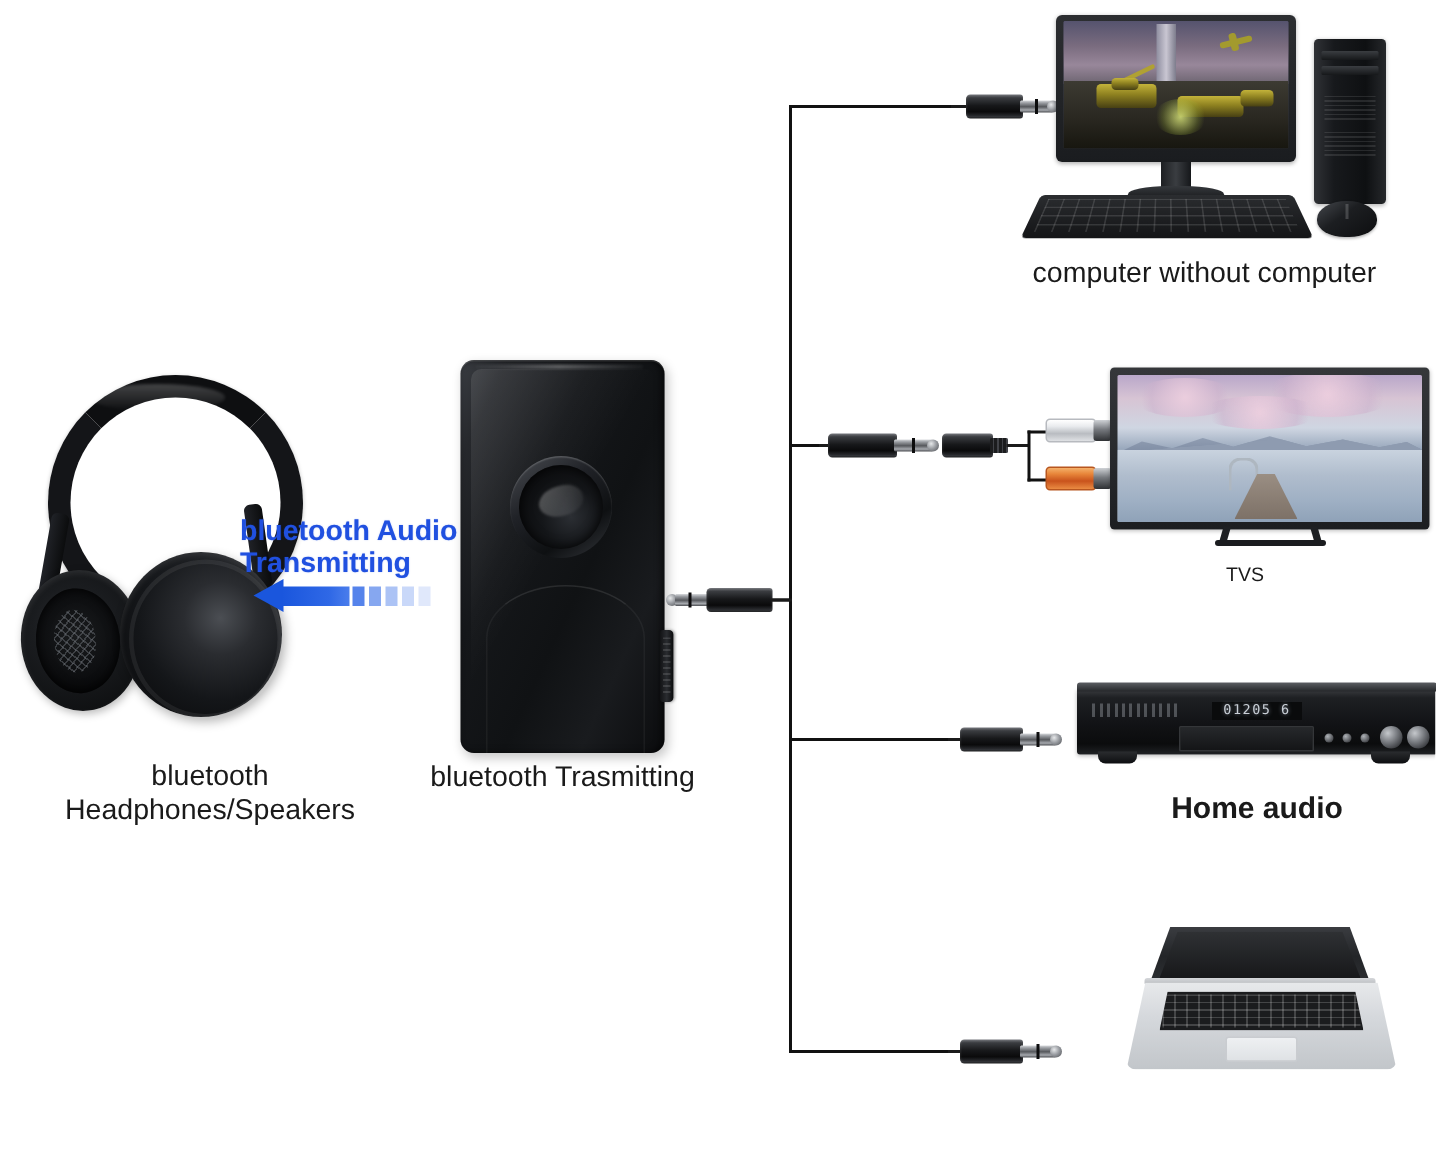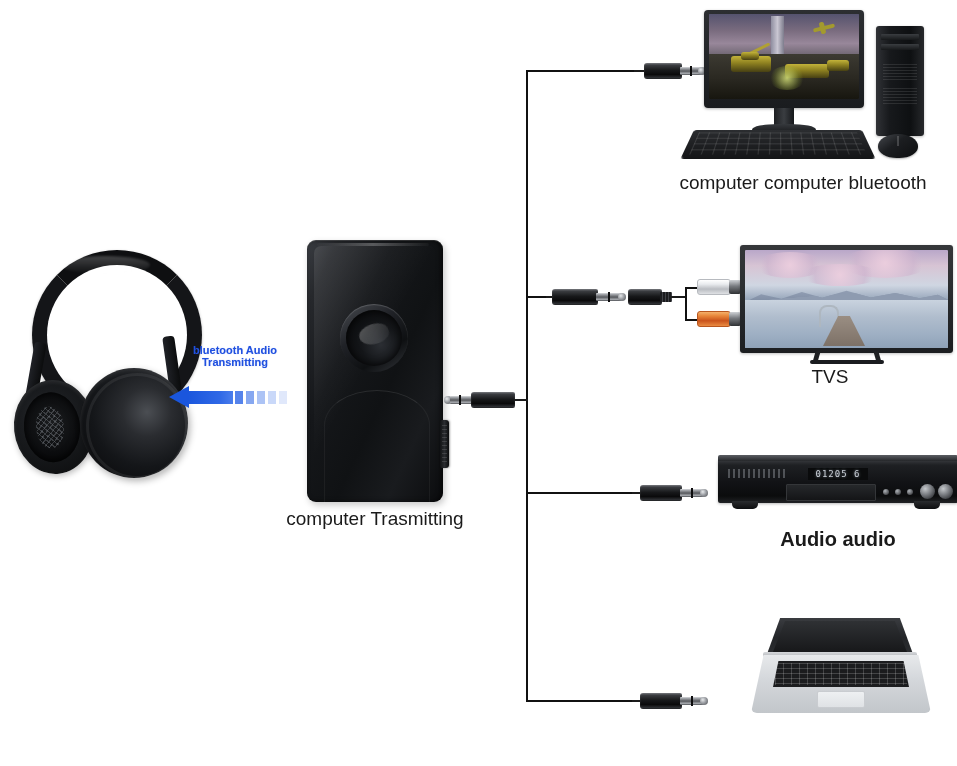--- a/index.html
+++ b/index.html
@@ -214,22 +214,21 @@
     position: absolute;
     left: 160px;
     top: 344px;
     width: 150px;
     height: 68px;
   }
   #bt-annotation .bt-text {
     position: absolute;
     left: 0; top: 0;
     width: 150px;
-    text-align: center;
-    font-size: 11px;
+    font-size: 19px;
     font-weight: 700;
     color: #2050e0;
     line-height: 1.12;
     text-shadow: 0 0 1px rgba(32,80,224,.35);
     white-space: pre-line;
   }
   #bt-arrow-row {
     position: absolute;
     left: 9px;
     top: 42px;
@@ -573,20 +572,22 @@
     <div class="yoke" style="left:22px; top:92px; transform:rotate(10deg);"></div>
     <div class="yoke" style="left:158px; top:86px; transform:rotate(-8deg);"></div>
     <div class="cup cup-l">
       <div class="earpad"></div>
       <div class="mesh"></div>
     </div>
     <div class="cup cup-r">
       <div class="cup-r-ring"></div>
     </div>
   </div>
+  <div class="label" style="left:0px; top:506px; width:280px; font-size:19px;">bluetooth
+Headphones/Speakers</div>
 
   <div id="bt-annotation">
     <div class="bt-text">bluetooth Audio
 Transmitting</div>
     <div id="bt-arrow-row">
       <div class="arrowhead"></div>
       <div class="arrowtail"></div>
       <div class="bar" style="left:66px; width:8px; background:#2f68e6; opacity:.82;"></div>
       <div class="bar" style="left:77px; width:8px; background:#2f68e6; opacity:.58;"></div>
       <div class="bar" style="left:88px; width:8px; background:#2f68e6; opacity:.40;"></div>
@@ -599,21 +600,21 @@
     <div class="faceplate"></div>
     <div class="top-highlight"></div>
     <div class="lens-bezel">
       <div class="lens">
         <div class="lens-glint"></div>
       </div>
     </div>
     <div class="seam"></div>
     <div class="side-button"></div>
   </div>
-  <div class="label" style="left:255px; top:507px; width:240px; font-size:19px;">computer Trasmitting</div>
+  <div class="label" style="left:255px; top:507px; width:240px; font-size:19px;">bluetooth Trasmitting</div>
 
   <div class="plug" style="left:444px; top:389px; width:84px;">
     <div class="tip" style="left:0px;"></div>
     <div class="shaft" style="left:6px; width:22px;"></div>
     <div class="ring" style="left:15px;"></div>
     <div class="barrel" style="left:27px; width:44px;"></div>
     <div class="cable" style="left:70px; width:14px;"></div>
   </div>
 
   <div class="plug" style="left:634px; top:60px; width:72px;">
@@ -646,21 +647,21 @@
       <div class="keys"></div>
     </div>
     <div class="tower">
       <div class="bay" style="top:8px;"></div>
       <div class="bay" style="top:18px;"></div>
       <div class="vent" style="top:38px;"></div>
       <div class="vent" style="top:62px;"></div>
     </div>
     <div class="mouse"></div>
   </div>
-  <div class="label" style="left:650px; top:171px; width:306px; font-size:19px;">computer computer bluetooth</div>
+  <div class="label" style="left:650px; top:171px; width:306px; font-size:19px;">computer without computer</div>
 
   <div class="plug" style="left:546px; top:286px; width:84px;">
     <div class="cable" style="left:0px; width:8px;"></div>
     <div class="barrel" style="left:6px; width:46px;"></div>
     <div class="shaft" style="left:50px; width:26px;"></div>
     <div class="ring" style="left:62px;"></div>
     <div class="tip" style="left:72px;"></div>
   </div>
 
   <div class="plug" style="left:628px; top:286px; width:58px;">
@@ -694,21 +695,21 @@
         <div class="rail"></div>
         <div class="dock"></div>
       </div>
     </div>
     <div class="tv-stand">
       <div class="leg" style="left:4px; transform:skewX(-16deg);"></div>
       <div class="leg" style="left:65px; transform:skewX(16deg);"></div>
       <div class="foot"></div>
     </div>
   </div>
-  <div class="label" style="left:740px; top:365px; width:180px; font-size:19px;">TVS</div>
+  <div class="label" style="left:740px; top:375px; width:180px; font-size:13px;">TVS</div>
 
   <div class="plug" style="left:632px; top:482px; width:76px;">
     <div class="cable" style="left:0px; width:10px;"></div>
     <div class="barrel" style="left:8px; width:42px;"></div>
     <div class="shaft" style="left:48px; width:24px;"></div>
     <div class="ring" style="left:59px;"></div>
     <div class="tip" style="left:68px;"></div>
   </div>
 
   <div id="receiver">
@@ -719,21 +720,21 @@
       <div class="smallbtn" style="left:165px;"></div>
       <div class="smallbtn" style="left:177px;"></div>
       <div class="smallbtn" style="left:189px;"></div>
       <div class="knob" style="left:202px;"></div>
       <div class="knob" style="left:220px;"></div>
     </div>
     <div class="topedge"></div>
     <div class="rfoot" style="left:14px;"></div>
     <div class="rfoot" style="left:196px;"></div>
   </div>
-  <div class="label" style="left:718px; top:527px; width:240px; font-size:20px; font-weight:700;">Audio audio</div>
+  <div class="label" style="left:718px; top:527px; width:240px; font-size:20px; font-weight:700;">Home audio</div>
 
   <div class="plug" style="left:632px; top:690px; width:76px;">
     <div class="cable" style="left:0px; width:10px;"></div>
     <div class="barrel" style="left:8px; width:42px;"></div>
     <div class="shaft" style="left:48px; width:24px;"></div>
     <div class="ring" style="left:59px;"></div>
     <div class="tip" style="left:68px;"></div>
   </div>
 
   <div id="laptop">

